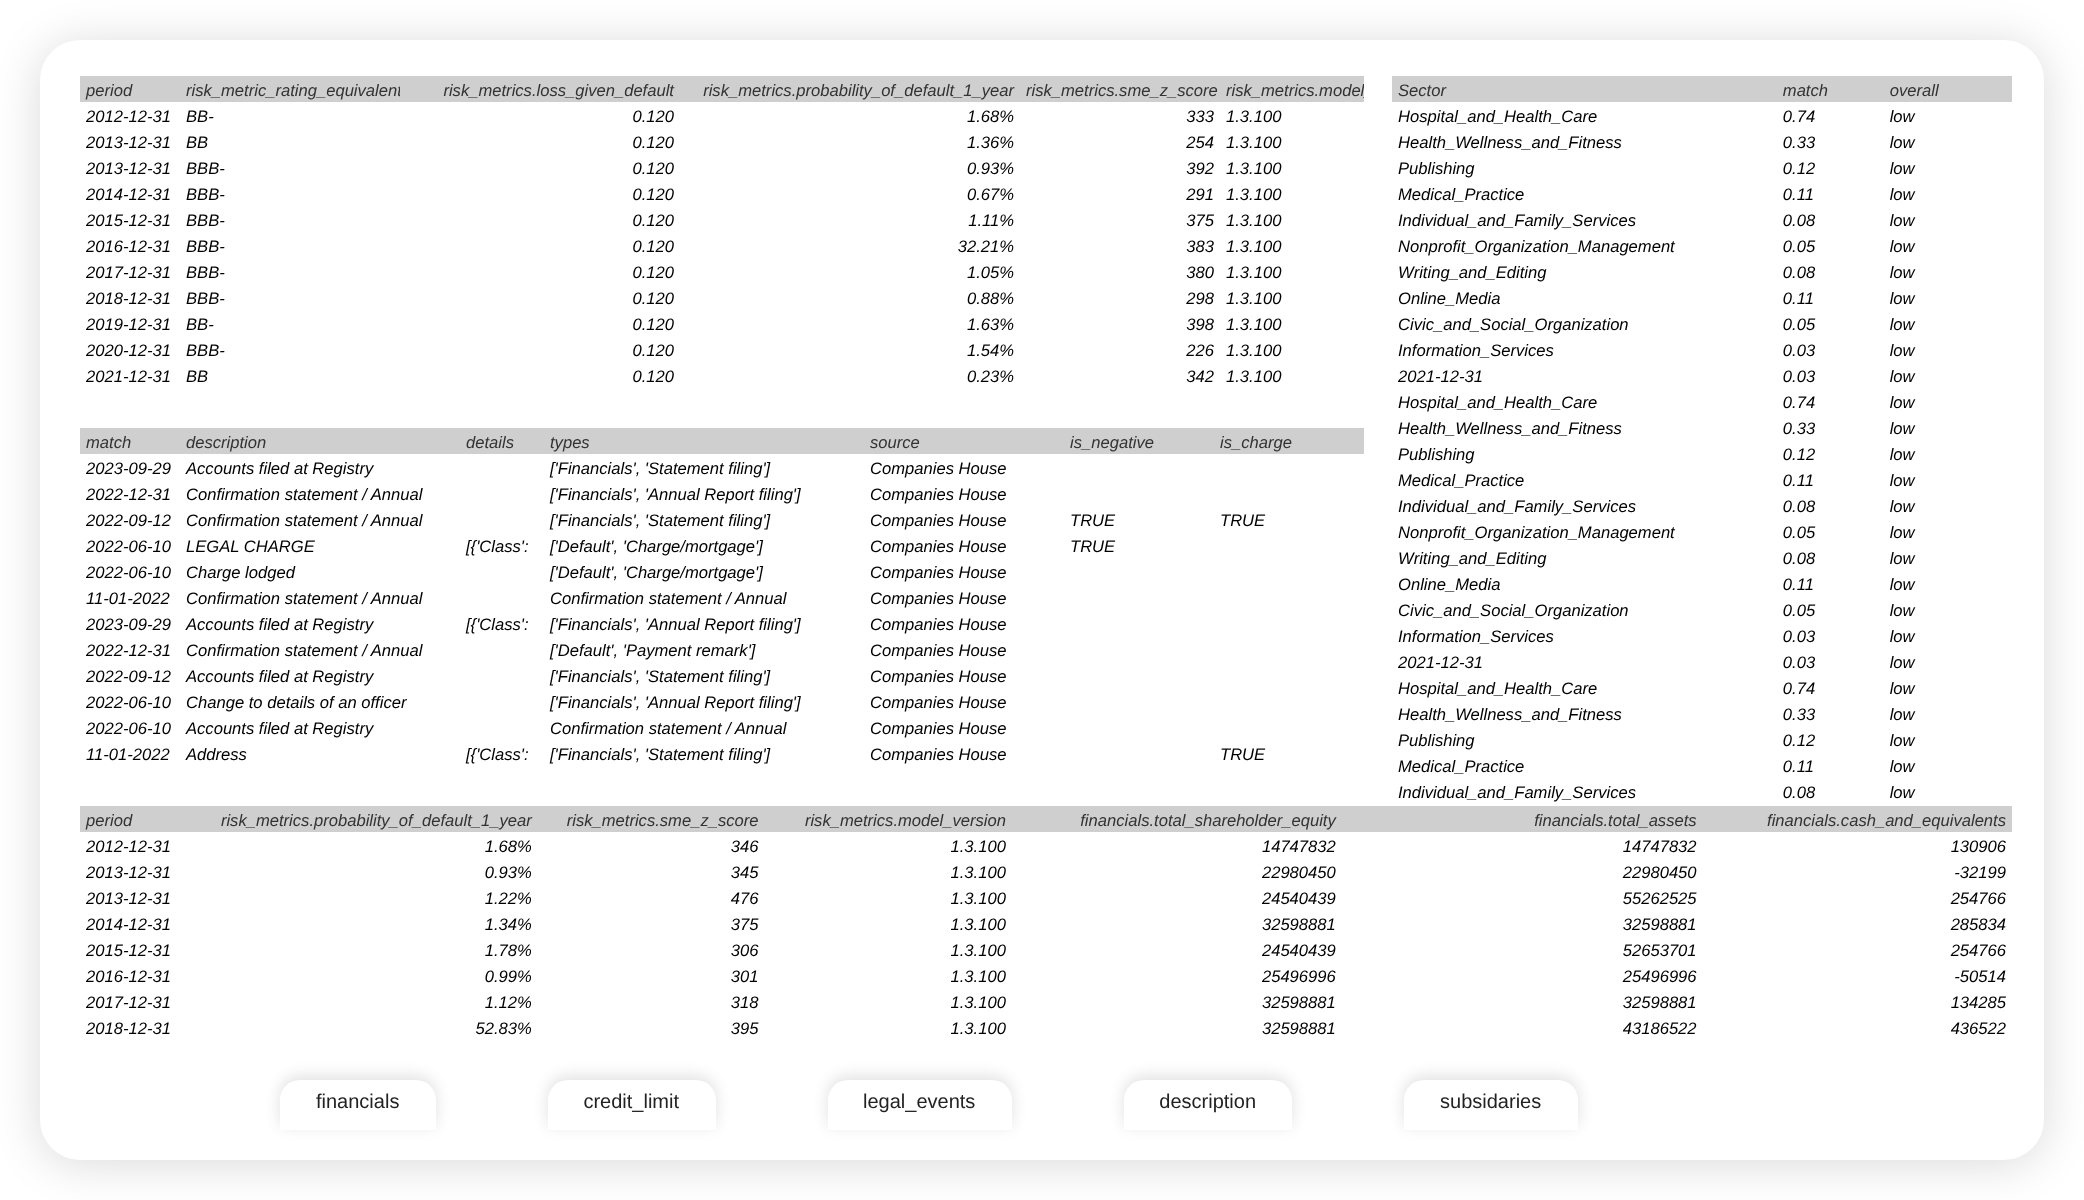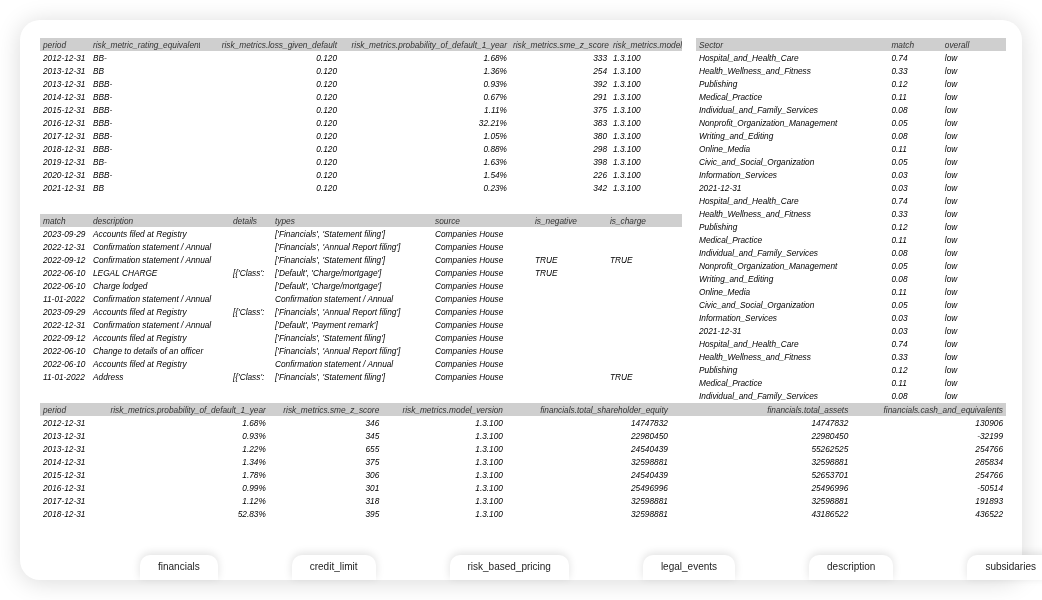--- a/index.html
+++ b/index.html
@@ -44,23 +44,23 @@
     color: #333;
   }
   .num { text-align: right; }
   .table-wrap { margin-bottom: 20px; }
   
   .tabs {
     position: absolute;
     left: 0; right: 0; bottom: 0;
     height: 40px;
     display: flex;
-    align-items: flex-end;
+    align-items: flex-start;
     padding-left: 120px;
-    gap: 74px;
+    gap: 56px;
   }
   .tab {
     background: #fff;
     border-top-left-radius: 10px;
     border-top-right-radius: 10px;
     padding: 6px 18px 8px 18px;
     font-size: 10px;
     color: #222;
     box-shadow: 0 -2px 8px rgba(0,0,0,0.12);
     cursor: pointer;
@@ -514,21 +514,21 @@
               <td class="num">0.93%</td>
               <td class="num">345</td>
               <td class="num">1.3.100</td>
               <td class="num">22980450</td>
               <td class="num">22980450</td>
               <td class="num">-32199</td>
             </tr>
             <tr>
               <td>2013-12-31</td>
               <td class="num">1.22%</td>
-              <td class="num">655</td>
+              <td class="num">476</td>
               <td class="num">1.3.100</td>
               <td class="num">24540439</td>
               <td class="num">55262525</td>
               <td class="num">254766</td>
             </tr>
             <tr>
               <td>2014-12-31</td>
               <td class="num">1.34%</td>
               <td class="num">375</td>
               <td class="num">1.3.100</td>
@@ -554,38 +554,37 @@
               <td class="num">25496996</td>
               <td class="num">-50514</td>
             </tr>
             <tr>
               <td>2017-12-31</td>
               <td class="num">1.12%</td>
               <td class="num">318</td>
               <td class="num">1.3.100</td>
               <td class="num">32598881</td>
               <td class="num">32598881</td>
-              <td class="num">191893</td>
+              <td class="num">134285</td>
             </tr>
             <tr>
               <td>2018-12-31</td>
               <td class="num">52.83%</td>
               <td class="num">395</td>
               <td class="num">1.3.100</td>
               <td class="num">32598881</td>
               <td class="num">43186522</td>
               <td class="num">436522</td>
             </tr>
           </tbody>
       </table>
     </div>
 
   </div>
 
   <div class="tabs">
     <div class="tab">financials</div>
     <div class="tab">credit_limit</div>
-    <div class="tab">risk_based_pricing</div>
     <div class="tab">legal_events</div>
     <div class="tab">description</div>
     <div class="tab">subsidaries</div>
   </div>
 </div>
 
 </body></html>

